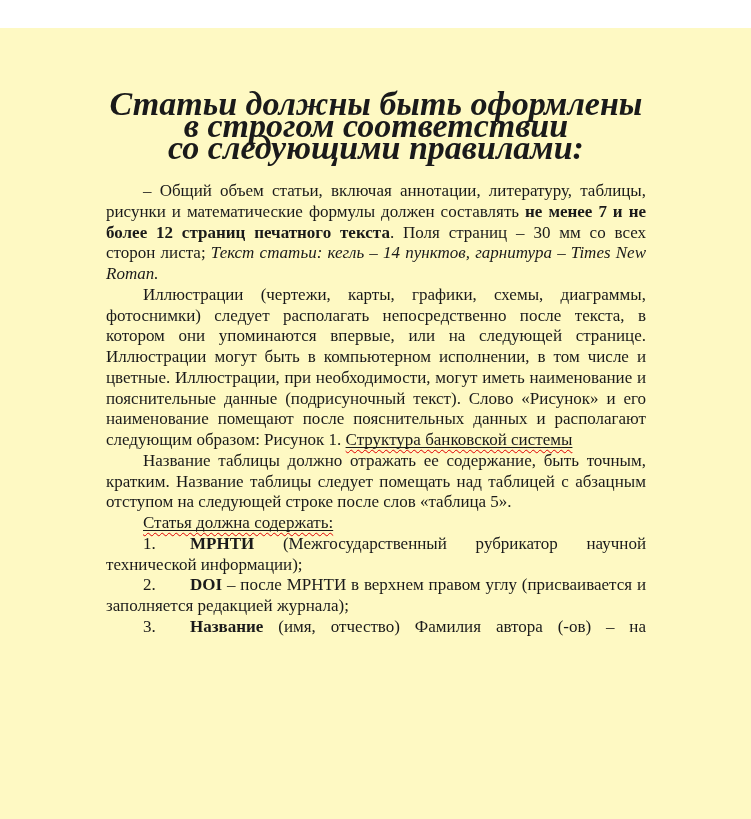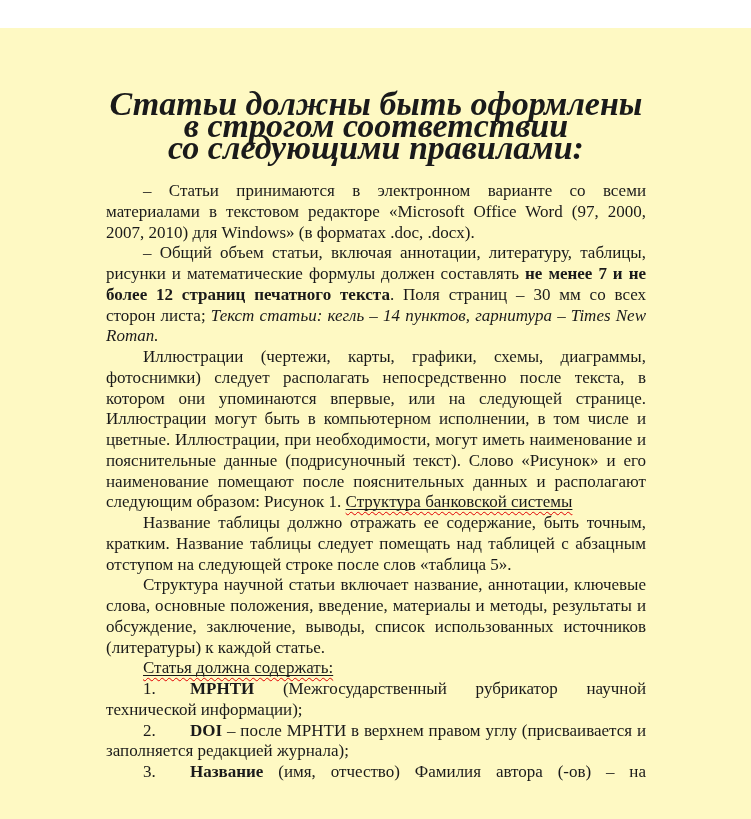--- a/index.html
+++ b/index.html
@@ -81,40 +81,34 @@
 <body>
 
 <div class="doc-page">
   <div class="text-block">
 
     <h1 class="doc-title">
       <span class="t-line">Статьи должны быть оформлены в строгом соответствии</span>
       <span class="t-line">со следующими правилами:</span>
     </h1>
 
-    <p class="body-para">
-      <span>– Статьи принимаются в электронном варианте со всеми материалами в текстовом редакторе «Microsoft Office Word (97, 2000, 2007, 2010) для Windows» (в форматах .doc, .docx).</span>
-    </p>
 
     <p class="body-para">
       <span>– Общий объем статьи, включая аннотации, литературу, таблицы, рисунки и математические формулы должен составлять </span><b class="inline-bold">не менее 7 и не более 12 страниц печатного текста</b><span>. Поля страниц – 30 мм со всех сторон листа; </span><i class="inline-italic">Текст статьи: кегль – 14 пунктов, гарнитура – Times New Roman.</i>
     </p>
 
 
     <p class="body-para">
       <span>Иллюстрации (чертежи, карты, графики, схемы, диаграммы, фотоснимки) следует располагать непосредственно после текста, в котором они упоминаются впервые, или на следующей странице. Иллюстрации могут быть в компьютерном исполнении, в том числе и цветные. Иллюстрации, при необходимости, могут иметь наименование и пояснительные данные (подрисуночный текст). Слово «Рисунок» и его наименование помещают после пояснительных данных и располагают следующим образом: Рисунок 1. </span><span class="u-solid"><span class="squiggle">Структура банковской системы</span></span>
     </p>
 
     <p class="body-para">
       <span>Название таблицы должно отражать ее содержание, быть точным, кратким. Название таблицы следует помещать над таблицей с абзацным отступом на следующей строке после слов «таблица 5».</span>
     </p>
 
-    <p class="body-para">
-      <span>Структура научной статьи включает название, аннотации, ключевые слова, основные положения, введение, материалы и методы, результаты и обсуждение, заключение, выводы, список использованных источников (литературы) к каждой статье.</span>
-    </p>
 
     <p class="body-para">
       <span class="u-solid"><span class="squiggle">Статья должна содержать:</span></span>
     </p>
 
     <p class="list-para">
       <span class="list-num">1.</span><b class="inline-bold">МРНТИ</b><span> (Межгосударственный рубрикатор научной технической информации);</span>
     </p>
 
     <p class="list-para">

